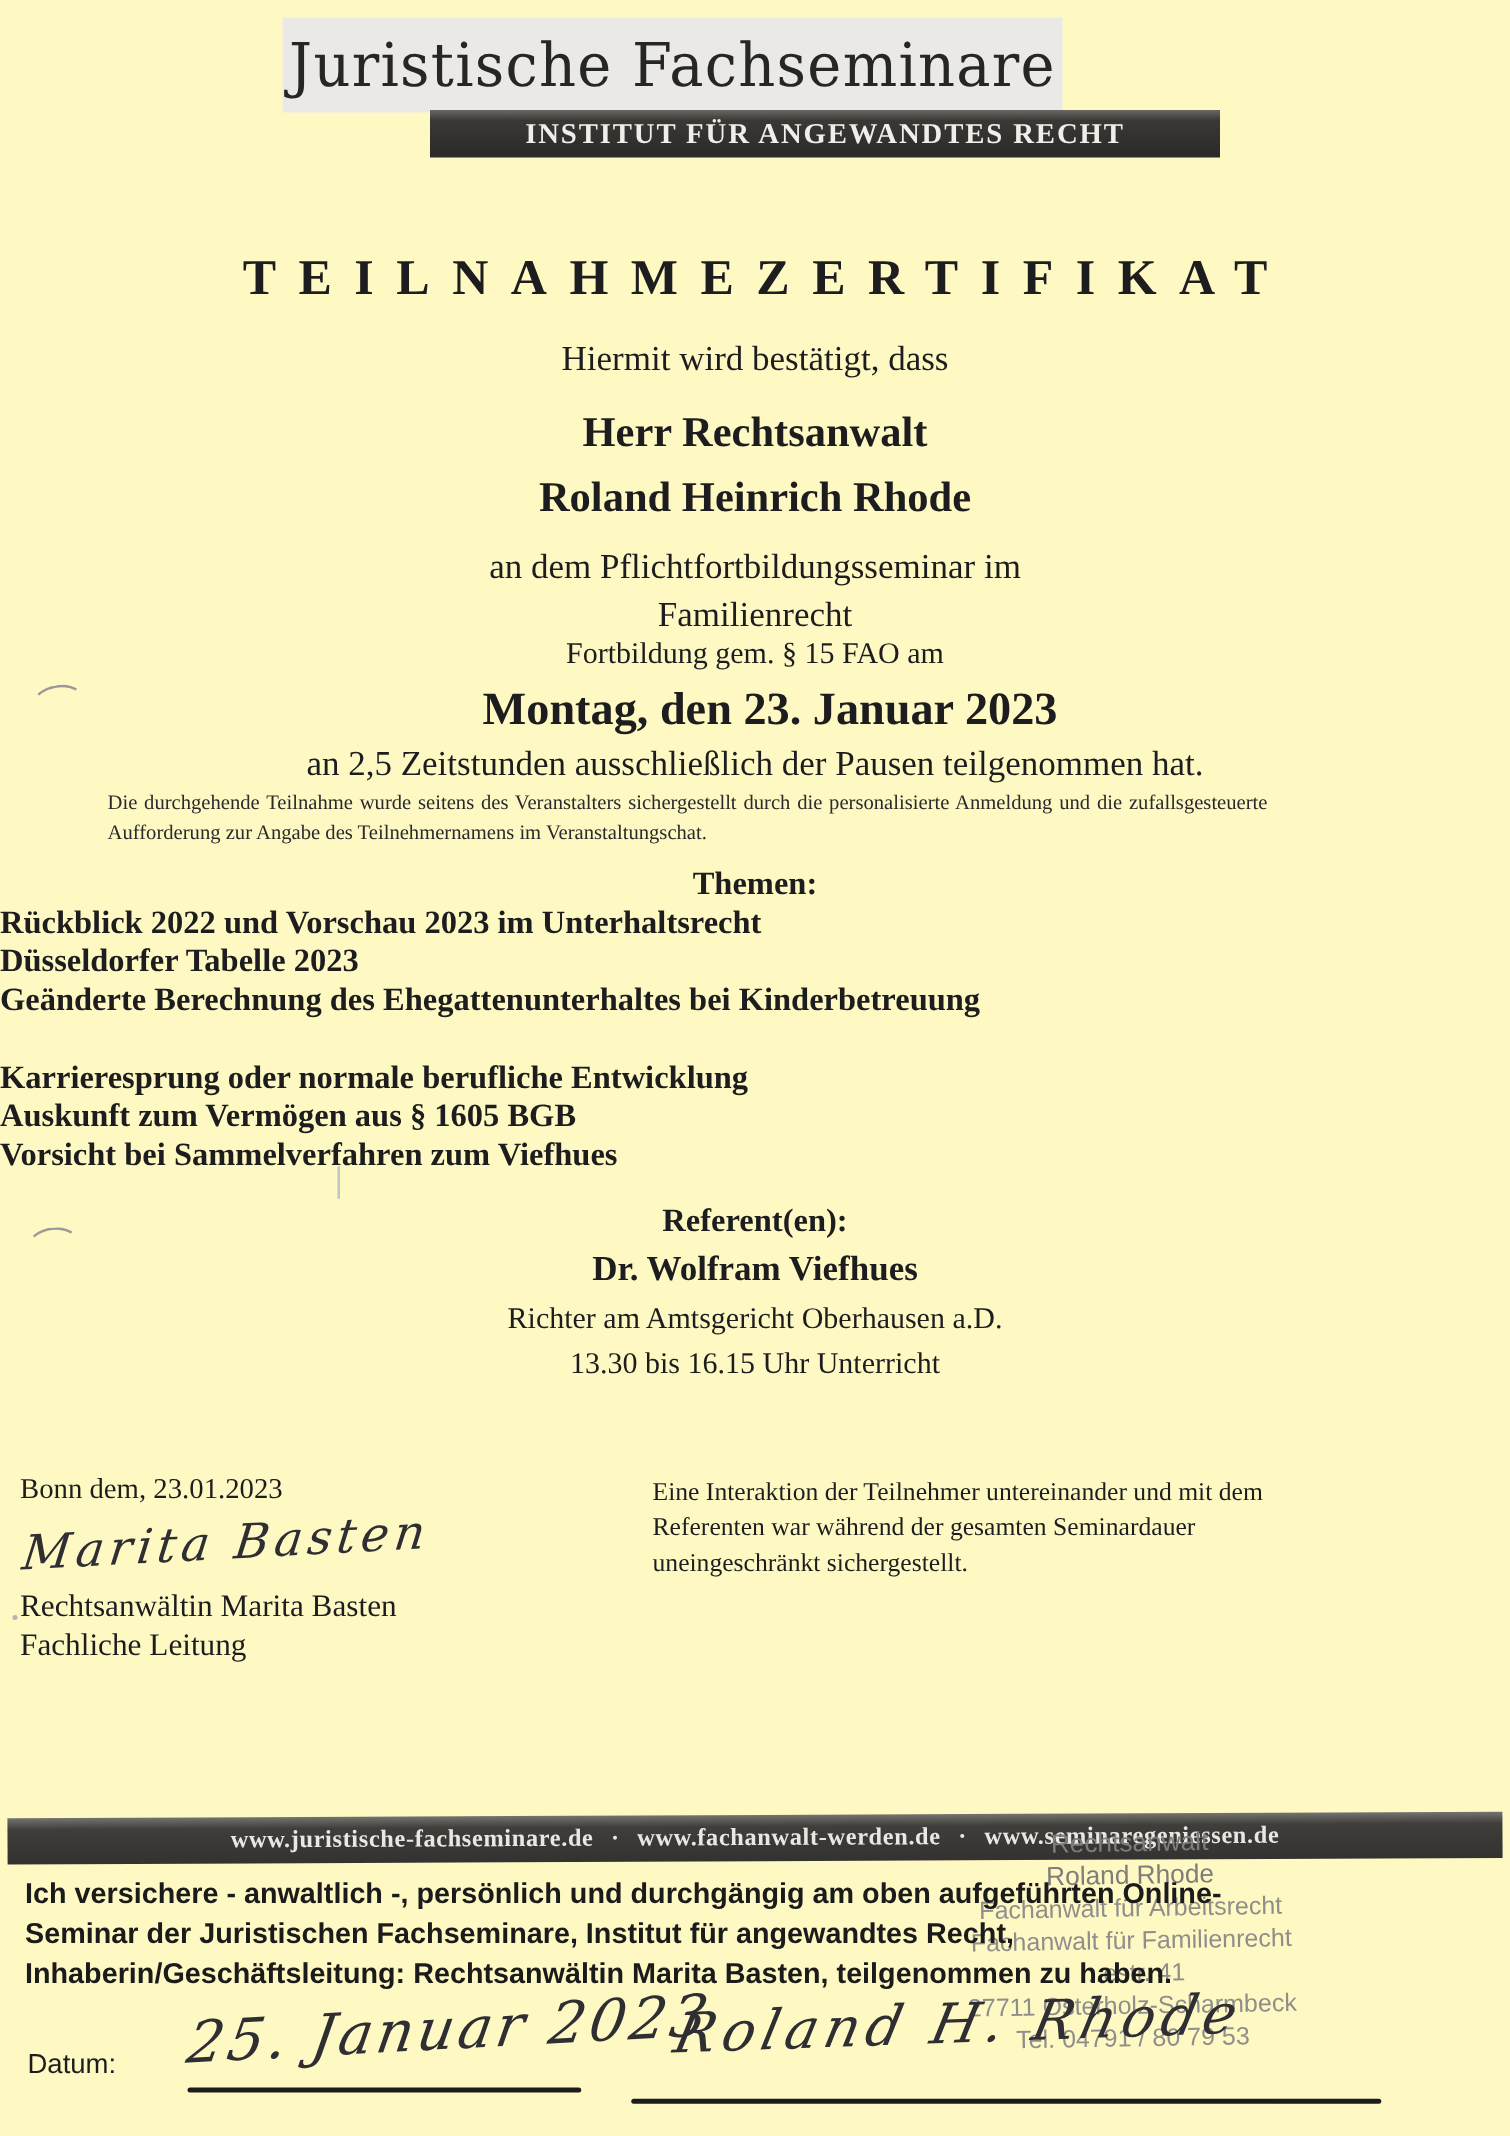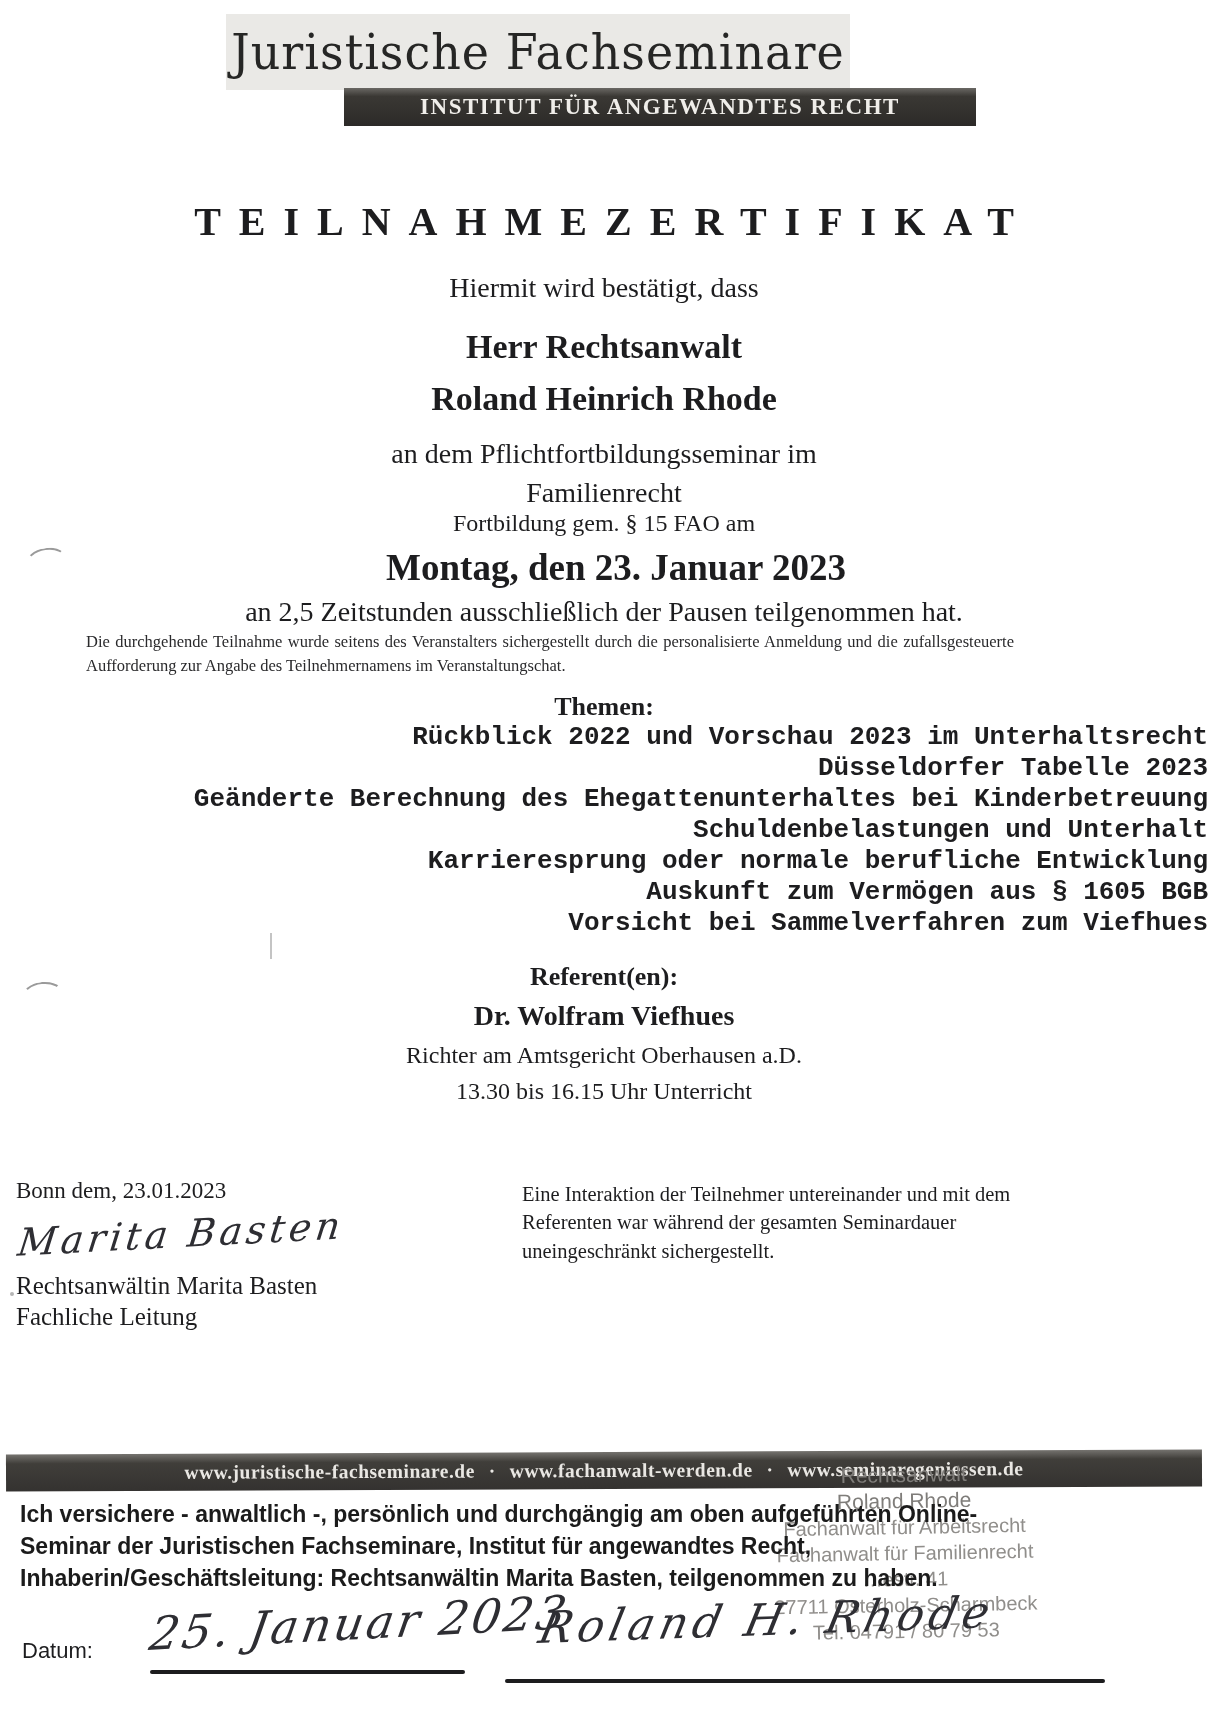--- a/index.html
+++ b/index.html
@@ -1,20 +1,20 @@
 <!DOCTYPE html>
 <html><head>
 <meta charset="utf-8">
 <style>
   html,body{margin:0;padding:0;background:#d8d8d8;}
   .page{
     position:relative;
     width:1208px;height:1709px;
     margin:0 auto;
-    background:#ffffff;
+    background:#fef9c3;
     font-family:"Liberation Serif", serif;
     color:#1d1d1f;
     overflow:hidden;
   }
   .abs{position:absolute;}
   .center{left:0;width:1208px;text-align:center;}
 
   
   .logo-box{
     left:226px;top:14px;width:624px;height:76px;
@@ -46,21 +46,21 @@
   .seminar-date{top:546px;font-size:37px;font-weight:bold;margin-left:12px;}
   .duration{top:596px;font-size:28px;}
   .attendance-note{
     top:630px;left:86px;width:928px;
     font-size:16.5px;line-height:1.45;text-align:justify;
     color:#2a2a2c;
   }
 
   
   .topics-heading{top:692px;font-size:26px;font-weight:bold;}
-  .topic{font-size:26px;font-weight:bold;line-height:31px;left:0;width:1208px;text-align:right;position:absolute;font-family:Liberation Mono, monospace;}
+  .topic{font-size:26px;font-weight:bold;line-height:31px;left:0;width:1208px;text-align:left;position:absolute;}
 
   
   .ref-heading{top:962px;font-size:26px;font-weight:bold;text-align:center;}
   .ref-name{top:1000px;font-size:28px;font-weight:bold;}
   .ref-role{top:1042px;font-size:24px;}
   .ref-schedule{top:1078px;font-size:24px;}
 
   
   .place-date{top:1178px;left:16px;font-size:23px;}
   .interaction-note{top:1180px;left:522px;width:562px;font-size:20.5px;line-height:1.38;}
@@ -150,21 +150,20 @@
   <div class="abs center subject">Familienrecht</div>
   <div class="abs center regulation">Fortbildung gem. § 15 FAO am</div>
   <div class="abs center seminar-date">Montag, den 23. Januar 2023</div>
   <div class="abs center duration">an 2,5 Zeitstunden ausschließlich der Pausen teilgenommen hat.</div>
   <div class="abs attendance-note">Die durchgehende Teilnahme wurde seitens des Veranstalters sichergestellt durch die personalisierte Anmeldung und die zufallsgesteuerte Aufforderung zur Angabe des Teilnehmernamens im Veranstaltungschat.</div>
 
   <div class="abs center topics-heading">Themen:</div>
   <div class="topic" style="top:722px">Rückblick 2022 und Vorschau 2023 im Unterhaltsrecht</div>
   <div class="topic" style="top:753px">Düsseldorfer Tabelle 2023</div>
   <div class="topic" style="top:784px">Geänderte Berechnung des Ehegattenunterhaltes bei Kinderbetreuung</div>
-  <div class="topic" style="top:815px">Schuldenbelastungen und Unterhalt</div>
   <div class="topic" style="top:846px">Karrieresprung oder normale berufliche Entwicklung</div>
   <div class="topic" style="top:877px">Auskunft zum Vermögen aus § 1605 BGB</div>
   <div class="topic" style="top:908px">Vorsicht bei Sammelverfahren zum Viefhues</div>
 
   <div class="abs center ref-heading">Referent(en):</div>
   <div class="abs center ref-name">Dr. Wolfram Viefhues</div>
   <div class="abs center ref-role">Richter am Amtsgericht Oberhausen a.D.</div>
   <div class="abs center ref-schedule">13.30 bis 16.15 Uhr Unterricht</div>
 
   <div class="abs place-date">Bonn dem, 23.01.2023</div>

